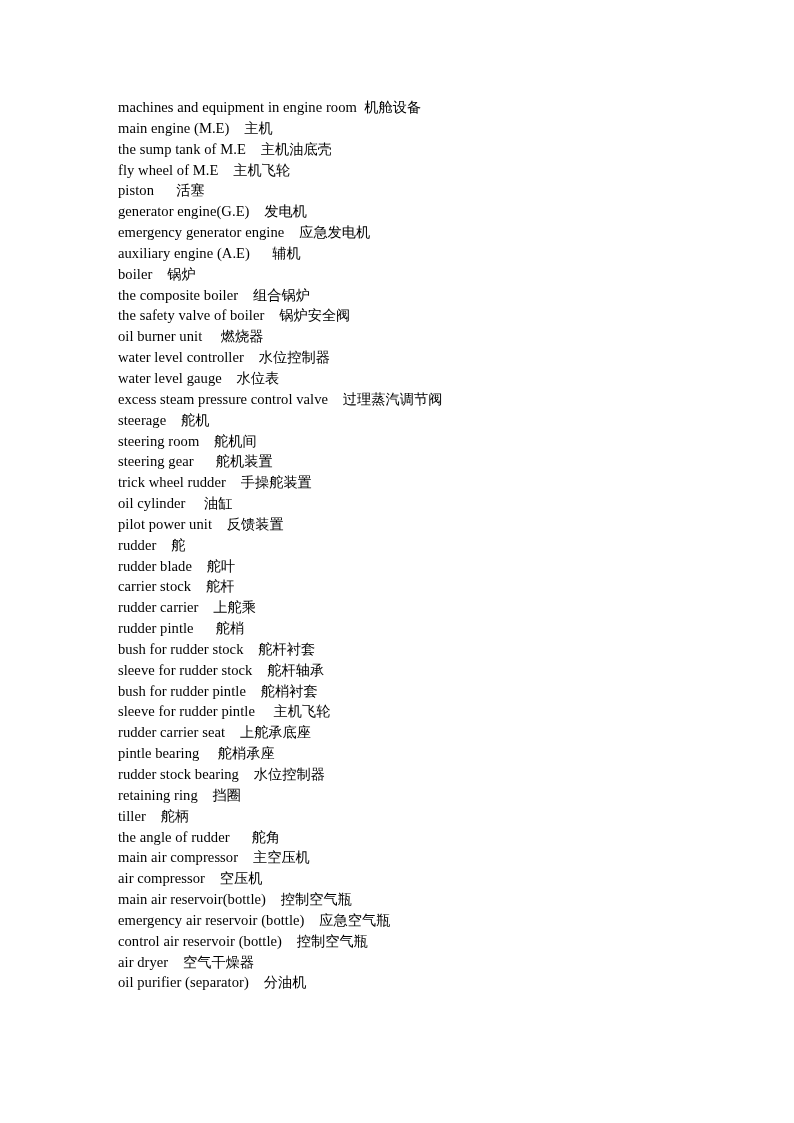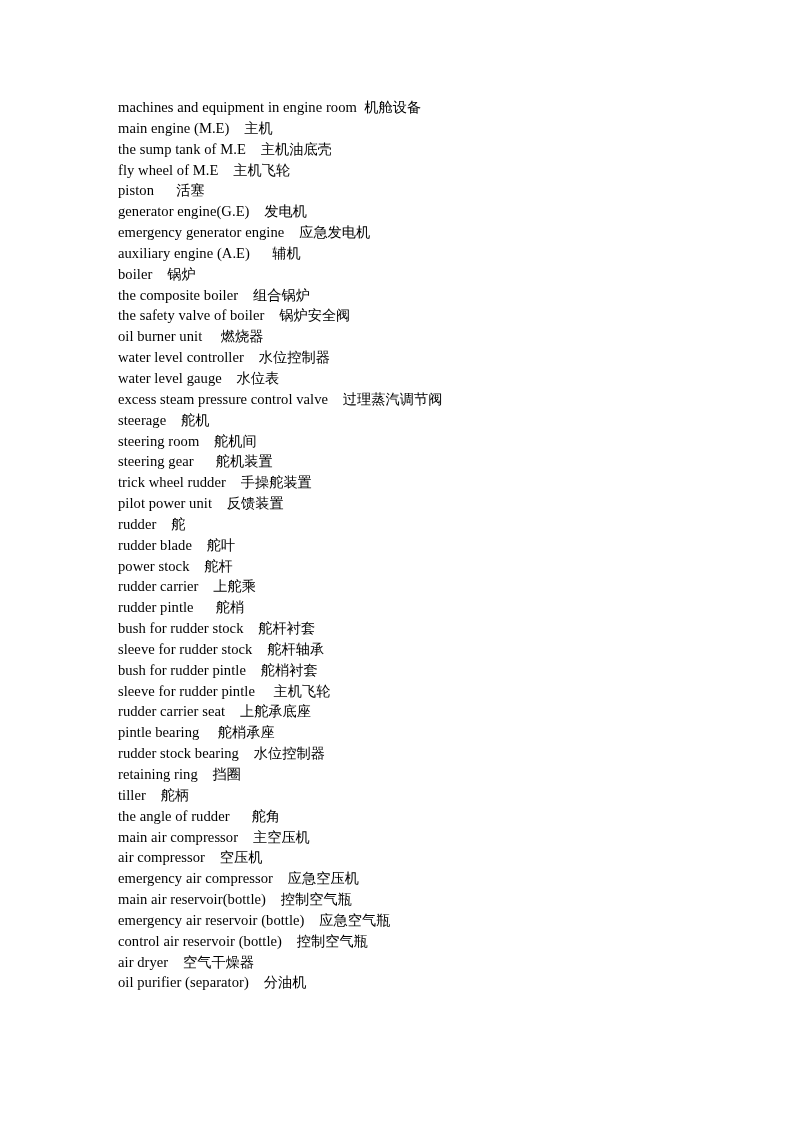--- a/index.html
+++ b/index.html
@@ -57,38 +57,38 @@
       <div class="vocab-line"><span class="en">the composite boiler</span><span class="gap">    </span><span class="zh">组合锅炉</span></div>
       <div class="vocab-line"><span class="en">the safety valve of boiler</span><span class="gap">    </span><span class="zh">锅炉安全阀</span></div>
       <div class="vocab-line"><span class="en">oil burner unit</span><span class="gap">     </span><span class="zh">燃烧器</span></div>
       <div class="vocab-line"><span class="en">water level controller</span><span class="gap">    </span><span class="zh">水位控制器</span></div>
       <div class="vocab-line"><span class="en">water level gauge</span><span class="gap">    </span><span class="zh">水位表</span></div>
       <div class="vocab-line"><span class="en">excess steam pressure control valve</span><span class="gap">    </span><span class="zh">过理蒸汽调节阀</span></div>
       <div class="vocab-line"><span class="en">steerage</span><span class="gap">    </span><span class="zh">舵机</span></div>
       <div class="vocab-line"><span class="en">steering room</span><span class="gap">    </span><span class="zh">舵机间</span></div>
       <div class="vocab-line"><span class="en">steering gear</span><span class="gap">      </span><span class="zh">舵机装置</span></div>
       <div class="vocab-line"><span class="en">trick wheel rudder</span><span class="gap">    </span><span class="zh">手操舵装置</span></div>
+      <div class="vocab-line"><span class="en">oil cylinder</span><span class="gap">     </span><span class="zh">油缸</span></div>
       <div class="vocab-line"><span class="en">pilot power unit</span><span class="gap">    </span><span class="zh">反馈装置</span></div>
       <div class="vocab-line"><span class="en">rudder</span><span class="gap">    </span><span class="zh">舵</span></div>
       <div class="vocab-line"><span class="en">rudder blade</span><span class="gap">    </span><span class="zh">舵叶</span></div>
-      <div class="vocab-line"><span class="en">power stock</span><span class="gap">    </span><span class="zh">舵杆</span></div>
+      <div class="vocab-line"><span class="en">carrier stock</span><span class="gap">    </span><span class="zh">舵杆</span></div>
       <div class="vocab-line"><span class="en">rudder carrier</span><span class="gap">    </span><span class="zh">上舵乘</span></div>
       <div class="vocab-line"><span class="en">rudder pintle</span><span class="gap">      </span><span class="zh">舵梢</span></div>
       <div class="vocab-line"><span class="en">bush for rudder stock</span><span class="gap">    </span><span class="zh">舵杆衬套</span></div>
       <div class="vocab-line"><span class="en">sleeve for rudder stock</span><span class="gap">    </span><span class="zh">舵杆轴承</span></div>
       <div class="vocab-line"><span class="en">bush for rudder pintle</span><span class="gap">    </span><span class="zh">舵梢衬套</span></div>
       <div class="vocab-line"><span class="en">sleeve for rudder pintle</span><span class="gap">     </span><span class="zh">主机飞轮</span></div>
       <div class="vocab-line"><span class="en">rudder carrier seat</span><span class="gap">    </span><span class="zh">上舵承底座</span></div>
       <div class="vocab-line"><span class="en">pintle bearing</span><span class="gap">     </span><span class="zh">舵梢承座</span></div>
       <div class="vocab-line"><span class="en">rudder stock bearing</span><span class="gap">    </span><span class="zh">水位控制器</span></div>
       <div class="vocab-line"><span class="en">retaining ring</span><span class="gap">    </span><span class="zh">挡圈</span></div>
       <div class="vocab-line"><span class="en">tiller</span><span class="gap">    </span><span class="zh">舵柄</span></div>
       <div class="vocab-line"><span class="en">the angle of rudder</span><span class="gap">      </span><span class="zh">舵角</span></div>
       <div class="vocab-line"><span class="en">main air compressor</span><span class="gap">    </span><span class="zh">主空压机</span></div>
       <div class="vocab-line"><span class="en">air compressor</span><span class="gap">    </span><span class="zh">空压机</span></div>
-      <div class="vocab-line"><span class="en">emergency air compressor</span><span class="gap">    </span><span class="zh">应急空压机</span></div>
       <div class="vocab-line"><span class="en">main air reservoir(bottle)</span><span class="gap">    </span><span class="zh">控制空气瓶</span></div>
       <div class="vocab-line"><span class="en">emergency air reservoir (bottle)</span><span class="gap">    </span><span class="zh">应急空气瓶</span></div>
       <div class="vocab-line"><span class="en">control air reservoir (bottle)</span><span class="gap">    </span><span class="zh">控制空气瓶</span></div>
       <div class="vocab-line"><span class="en">air dryer</span><span class="gap">    </span><span class="zh">空气干燥器</span></div>
       <div class="vocab-line"><span class="en">oil purifier (separator)</span><span class="gap">    </span><span class="zh">分油机</span></div>
     </div>
 </div>
 
 </body></html>

